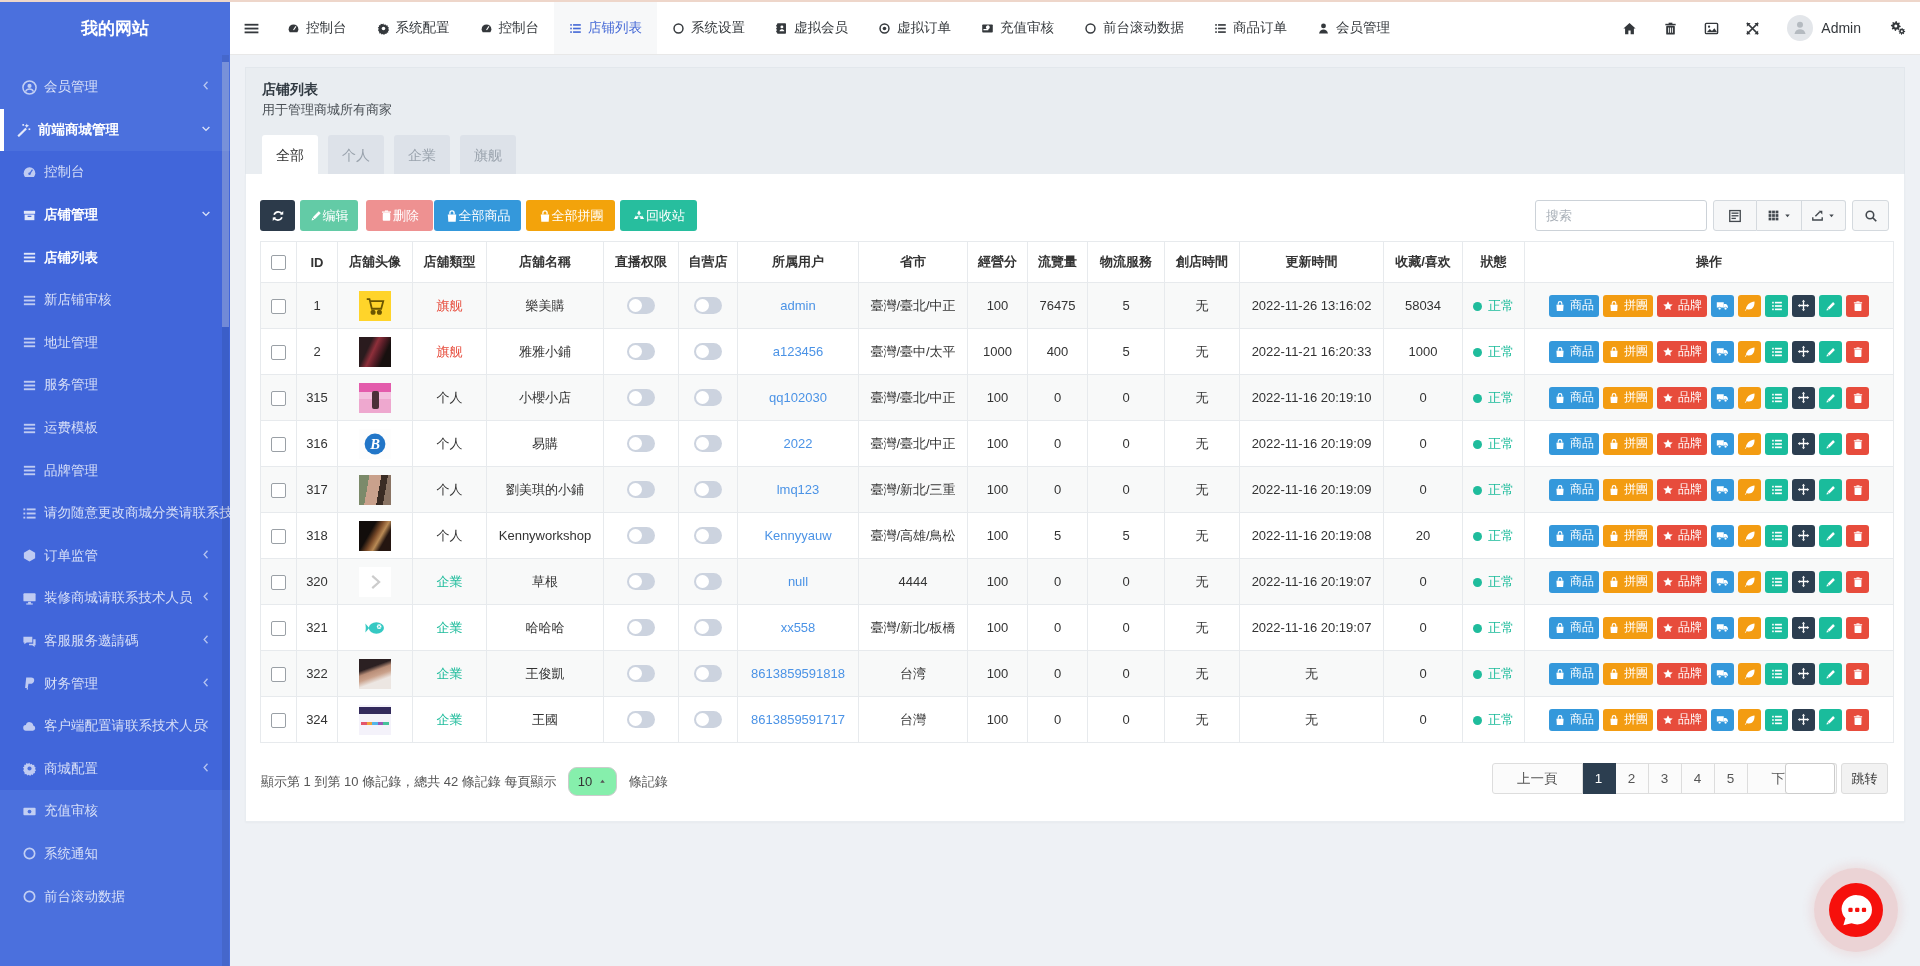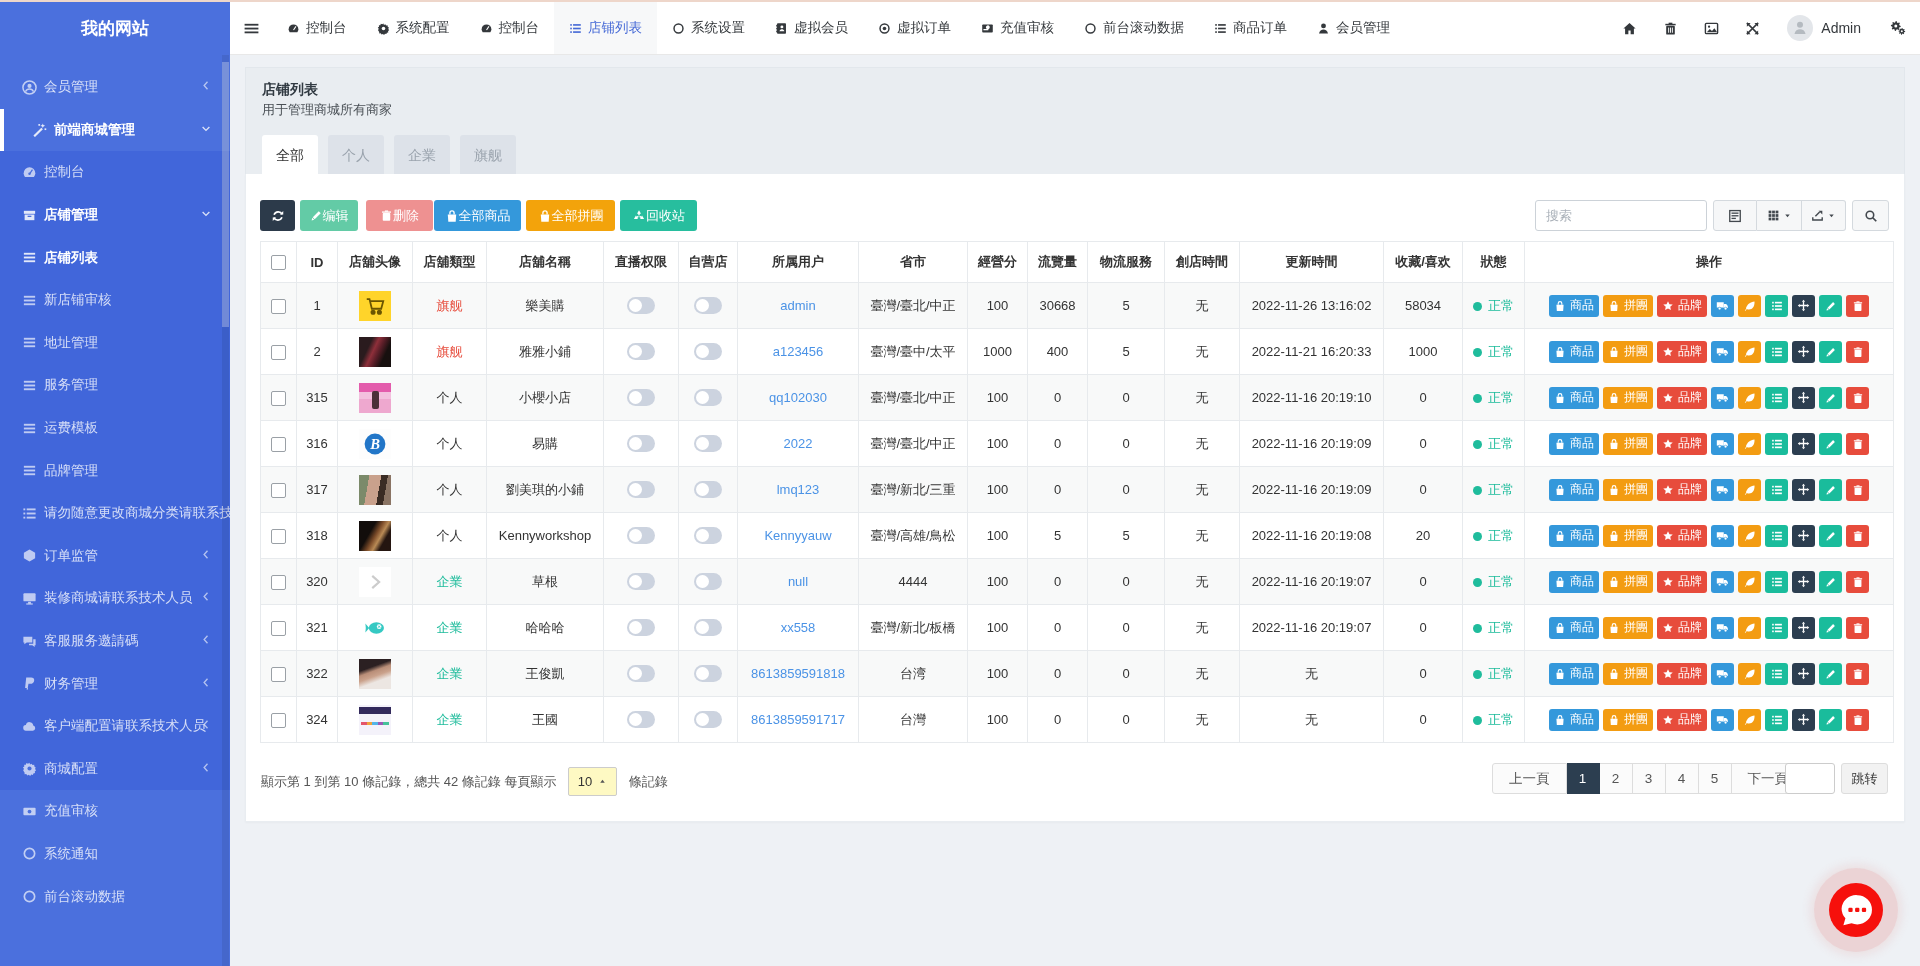--- a/index.html
+++ b/index.html
@@ -6,21 +6,21 @@
 body{background:#eef1f5}
 .topstrip{position:absolute;left:0;top:0;width:1920px;height:2px;background:#eed6ca;z-index:60}
 
 .sidebar{position:absolute;left:0;top:2px;width:230px;height:964px;background:#4b70dd;z-index:40;overflow:hidden}
 .brand{height:53px;line-height:53px;text-align:center;color:#fff;font-size:17px;font-weight:bold}
 .menu{list-style:none;margin-top:11px}
 .menu li{position:relative;height:42.6px;display:flex;align-items:center;padding-left:22px;color:rgba(255,255,255,.78);font-size:13.5px;white-space:nowrap}
 .menu li .mi{width:15px;height:15px;margin-right:7px;flex:0 0 15px;opacity:.85}
 .menu li .chev{position:absolute;right:18px;top:50%;transform:translateY(-50%);opacity:.8}
 .menu li.on{color:#fff;font-weight:bold}
-.menu li.bar{border-left:4px solid #fff;padding-left:28px}
+.menu li.bar{border-left:4px solid #fff;padding-left:12px}
 .menu li.sub{background:#4166da}
 .sbtrack{position:absolute;right:1px;top:53px;width:7px;height:911px;background:rgba(0,0,0,.08)}
 .sbthumb{position:absolute;right:1px;top:60px;width:7px;height:265px;background:rgba(255,255,255,.28)}
 
 .topbar{position:absolute;left:230px;top:2px;width:1690px;height:53px;background:#fff;border-bottom:1px solid #e8e8e8;z-index:30}
 .tbin{display:flex;align-items:center;height:52px}
 .burger{width:42px;display:flex;justify-content:center;align-items:center;height:52px}
 .tn{display:flex;align-items:center;gap:6px;height:52px;padding:0 15px;font-size:13.5px;color:#34383c}
 .tn.act{background:#f7f8f9;color:#4569d6}
 .tright{position:absolute;right:-4px;top:0;height:52px;display:flex;align-items:center}
@@ -50,23 +50,23 @@
 .stat .dot{display:inline-block;width:9px;height:9px;border-radius:50%;background:#1fbc9c;margin-right:6px;vertical-align:-1px}
 .tg{display:inline-block;width:28px;height:17px;border-radius:9px;background:#ccd3df;position:relative;vertical-align:middle}
 .tg i{position:absolute;left:2px;top:2px;width:13px;height:13px;background:#fff;border-radius:50%}
 .av{display:inline-block;width:32px;height:30px;vertical-align:middle;position:relative;overflow:hidden}
 
 .ab{display:inline-flex;align-items:center;justify-content:center;gap:4px;height:22px;border-radius:3px;color:#fff;font-size:12px;vertical-align:middle;margin:0 2px}
 .ab.w{width:50px}.ab.s{width:23px}
 .bblue{background:#3498db}.borg{background:#f39c12}.bred{background:#e74c3c}.btea{background:#1abc9c}.bnvy{background:#2c3e50}
 
 .pginfo{position:absolute;left:16px;top:700px;font-size:13px;color:#555;display:flex;align-items:center}
-.psel{display:inline-flex;align-items:center;justify-content:center;gap:6px;width:49px;height:29px;border:1px solid #ccc;border-radius:2px;background:#fef9c3;color:#333;margin:0 8px}
+.psel{display:inline-flex;align-items:center;justify-content:center;gap:6px;width:49px;height:29px;border:1px solid #ccc;border-radius:9px;background:#86efac;color:#333;margin:0 8px}
 .pgr{position:absolute;top:696px;height:31px;display:flex}
-.pbtn{min-width:33px;height:31px;border:1px solid #ddd;border-left:none;background:#fbfbfb;color:#555;font-size:13.5px;display:flex;align-items:center;justify-content:center;padding:0 16px}
+.pbtn{min-width:33px;height:31px;border:1px solid #ddd;border-left:none;background:#fbfbfb;color:#555;font-size:13.5px;display:flex;align-items:center;justify-content:center;padding:0 24px}
 .pbtn.first{border-left:1px solid #ddd;border-radius:3px 0 0 3px}
 .pbtn.last{border-radius:0 3px 3px 0}
 .pbtn.num{padding:0}
 .pbtn.act{background:#2c3e50;border-color:#2c3e50;color:#fff}
 .pinp{position:absolute;left:1540px;top:696px;width:50px;height:31px;border:1px solid #ccc;border-radius:3px;background:#fff}
 .pjump{position:absolute;left:1596px;top:696px;width:47px;height:31px;border:1px solid #ddd;border-radius:3px;background:#f2f2f2;color:#333;font-size:13px;display:flex;align-items:center;justify-content:center}
 
 .chat-halo{position:absolute;left:1814px;top:868px;width:84px;height:84px;border-radius:50%;background:rgba(226,103,99,.22);box-shadow:0 0 10px 4px rgba(226,103,99,.12);z-index:70}
 .chat-btn{position:absolute;left:1829px;top:883px;width:54px;height:54px;border-radius:50%;background:#f6100c;z-index:71;display:flex;align-items:center;justify-content:center}
 </style></head><body>
@@ -570,21 +570,21 @@
                     <circle cx="11.2" cy="12.6" r="1.2" fill="#6b5500"></circle>
                   </g>
                 </svg></span></td>
             <td><span class="t-red">旗舰</span></td>
             <td>樂美購</td>
             <td><span class="tg"><i></i></span></td>
             <td><span class="tg"><i></i></span></td>
             <td><span class="lnk">admin</span></td>
             <td>臺灣/臺北/中正</td>
             <td>100</td>
-            <td>30668</td>
+            <td>76475</td>
             <td>5</td>
             <td>无</td>
             <td>2022-11-26 13:16:02</td>
             <td>58034</td>
             <td><span class="stat"><span class="dot"></span>正常</span></td>
             <td><span class="ab w bblue"><svg width="12" height="12" viewBox="0 0 16 16" style="">
                   <path d="M3.2 6.2h9.6l-.6 8.3H3.8z" fill="#fff"></path>
                   <path d="M5.6 6.4V4.5a2.4 2.4 0 0 1 4.8 0v1.9" fill="none" stroke="#fff" stroke-width="1.5"></path>
                 </svg>商品</span><span class="ab w borg"><svg width="12" height="12" viewBox="0 0 16 16" style="">
                   <path d="M3.2 6.2h9.6l-.6 8.3H3.8z" fill="#fff"></path>

